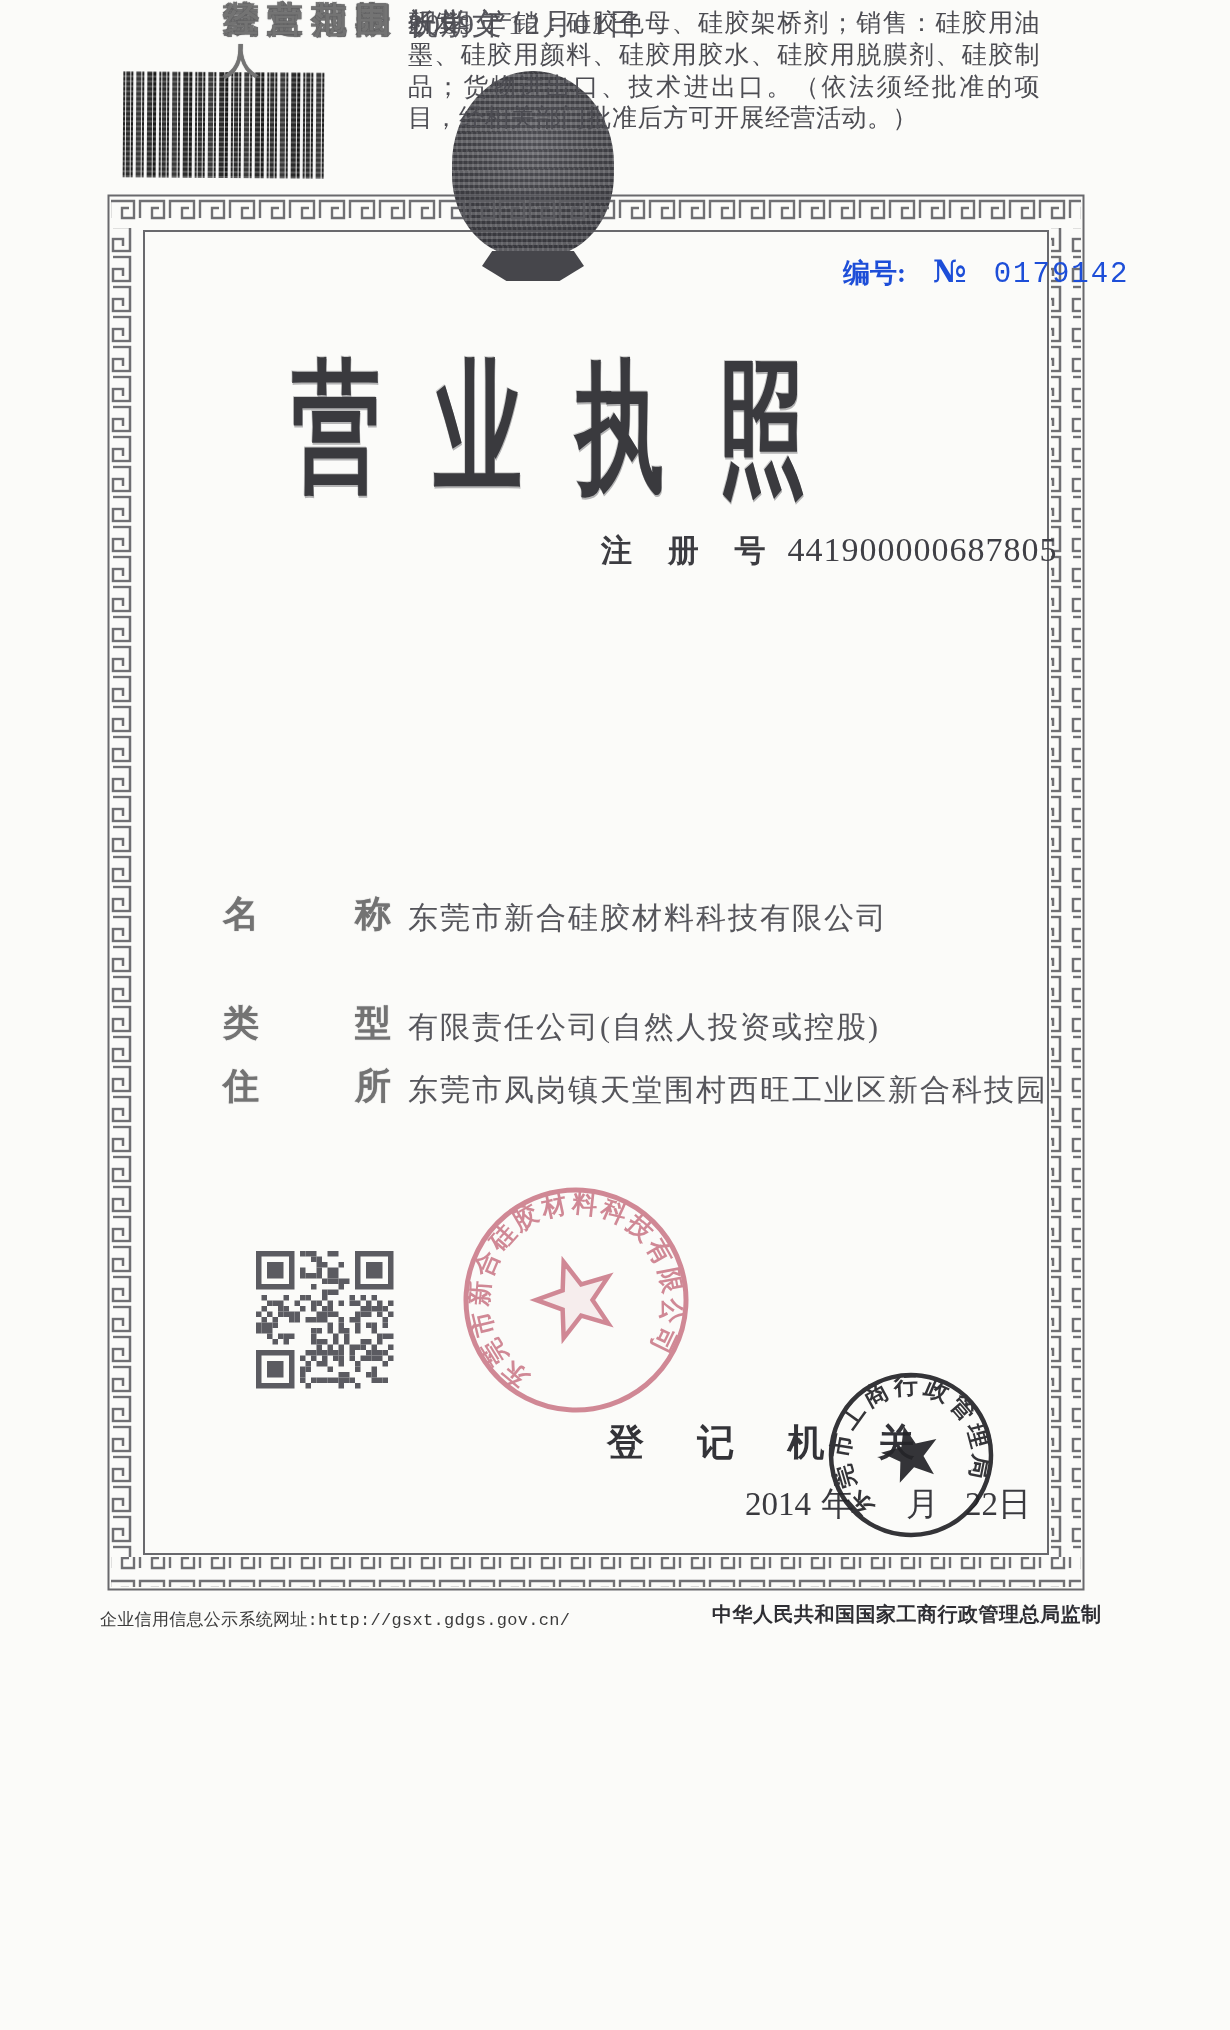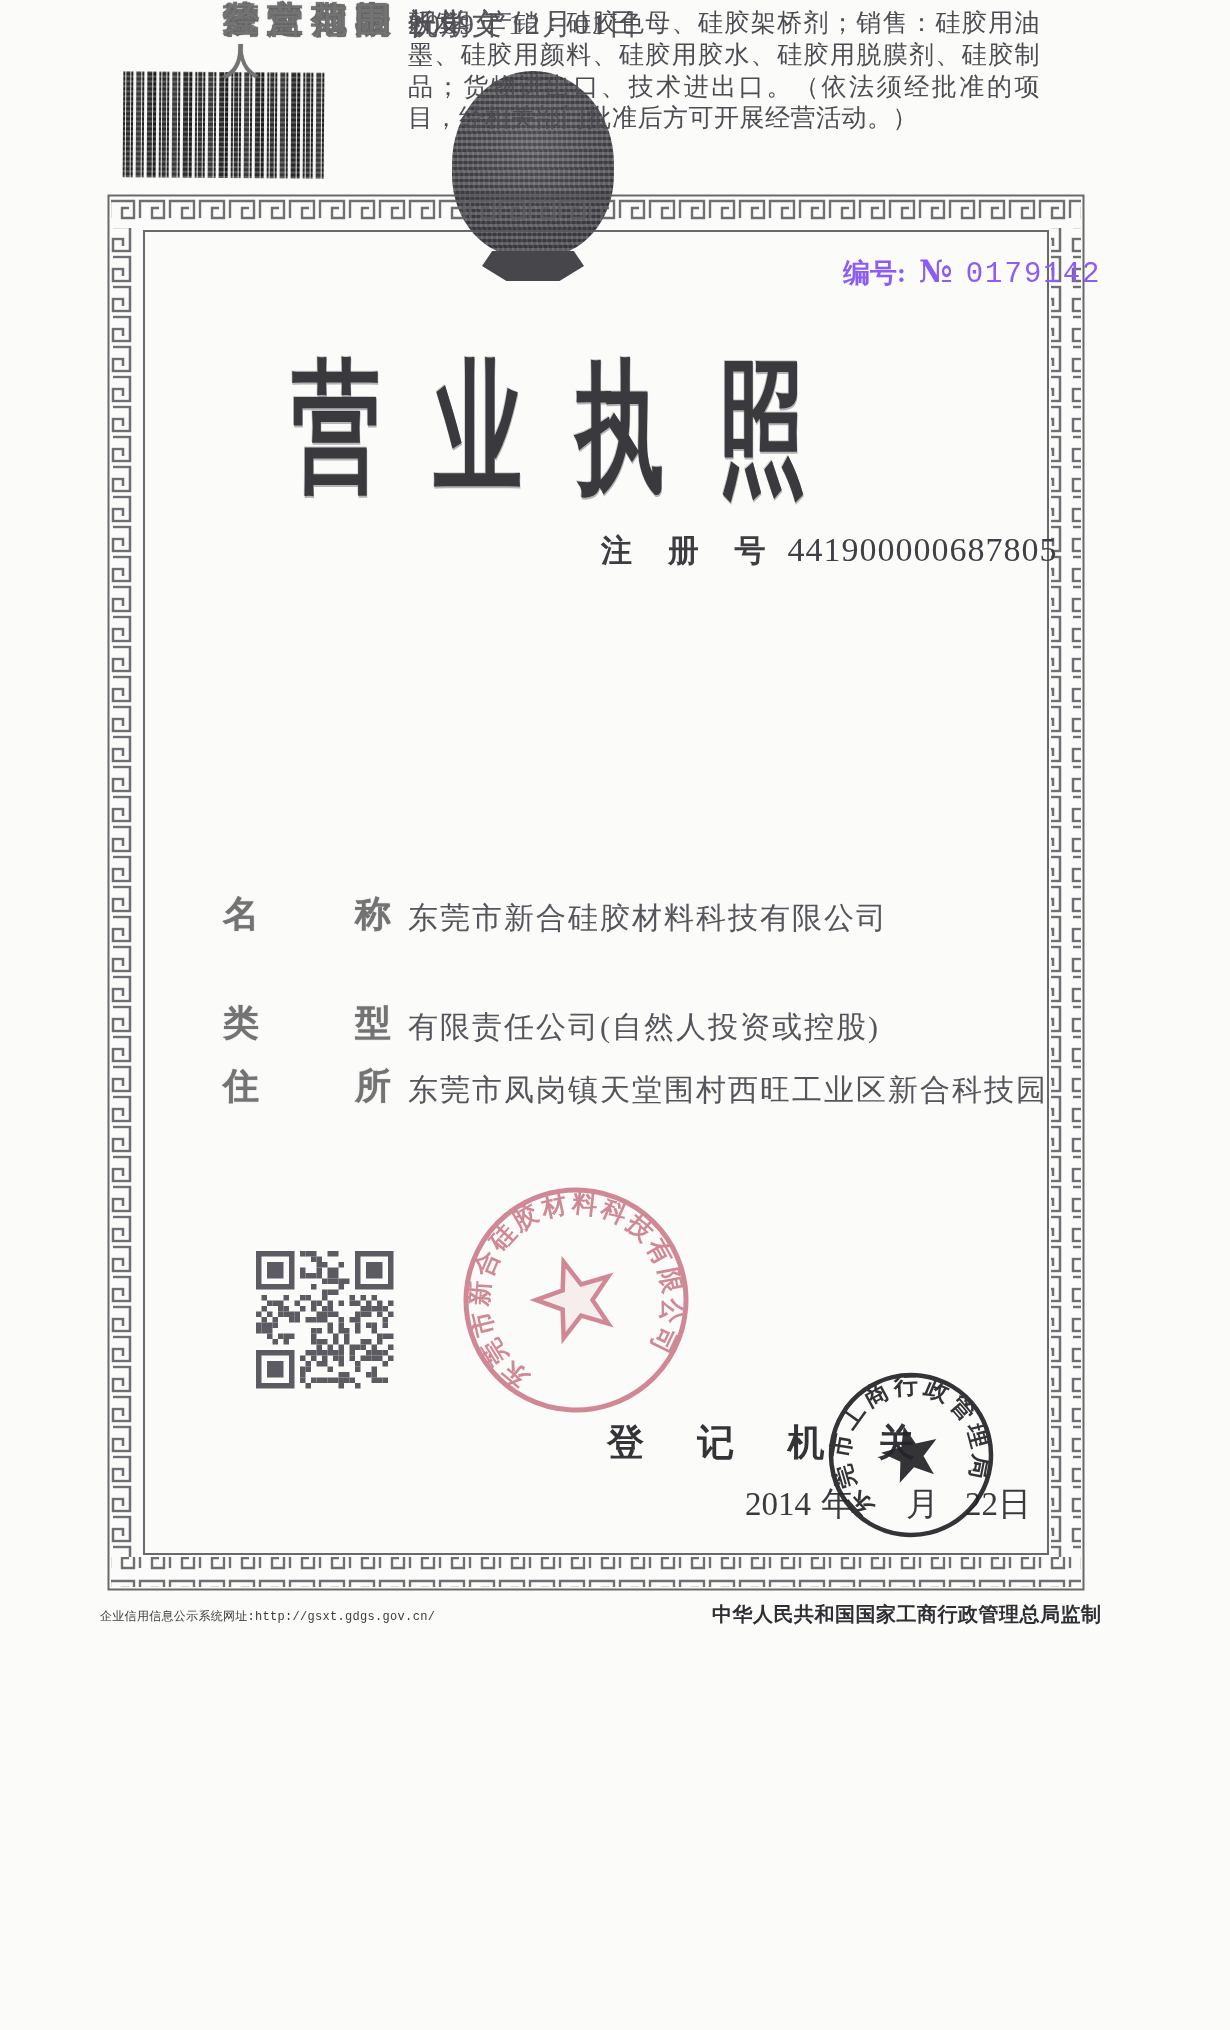--- a/index.html
+++ b/index.html
@@ -33,21 +33,21 @@
     filter:blur(.7px);
   }
   .emblem::after{
     content:""; position:absolute; left:30px; bottom:-24px; width:102px; height:30px;
     background:#46464b;
     clip-path:polygon(10% 0, 90% 0, 100% 50%, 76% 100%, 24% 100%, 0 50%);
   }
   
   .frame{position:absolute; left:107px; top:194px; opacity:.88; filter:blur(.3px);}
   
-  .serial{position:absolute; left:843px; top:253px; display:flex; align-items:baseline; gap:13px; color:#8b5cf6;justify-content:space-between;}
+  .serial{position:absolute; left:843px; top:253px; display:flex; align-items:baseline; gap:27px; color:#1d4ed8;justify-content:space-between;}
   .serial .lbl{font-size:27px; font-weight:600;}
   .serial .no-sym{font-family:"DejaVu Serif", serif; font-weight:bold; font-size:31px;}
   .serial .digits{font-family:"Liberation Mono", monospace; font-size:29px; letter-spacing:2px;}
   
   .title-row{position:absolute; left:265px; top:352px; width:550px; display:flex; justify-content:space-between;}
   .title-char{
     display:block; font-family:"Liberation Sans", sans-serif; font-weight:900;
     font-size:142px; line-height:150px; color:#3a3a3e; transform:scaleX(.62);
     text-shadow:1px 2px 0 rgba(50,50,55,.35), -1px -1px 0 rgba(95,95,100,.30);
   }
@@ -80,21 +80,21 @@
   
   .seals{position:absolute; left:0; top:0; pointer-events:none;}
   
   .reg-authority{position:absolute; left:607px; top:1418px; font-size:37px; font-weight:600; letter-spacing:22px; color:#333338;}
   .issue-date{position:absolute; left:745px; top:1482px; font-size:33px; color:#3a3a3f; white-space:nowrap;}
   .issue-date .m{margin-left:52px;}
   .issue-date .d{margin-left:26px;}
   .issue-date .y-suf{margin-left:10px;}
   
   .footer-left{
-    position:absolute; left:100px; top:1608px; font-size:12px; color:#3b3b3b;
+    position:absolute; left:100px; top:1608px; font-size:17px; color:#3b3b3b;
     font-family:"Liberation Mono", monospace; letter-spacing:.3px;
   }
   .footer-right{
     position:absolute; left:712px; top:1601px; font-size:20px; font-weight:700;
     color:#2e2e33; letter-spacing:.5px;
   }
 </style>
 </head>
 <body>
 

